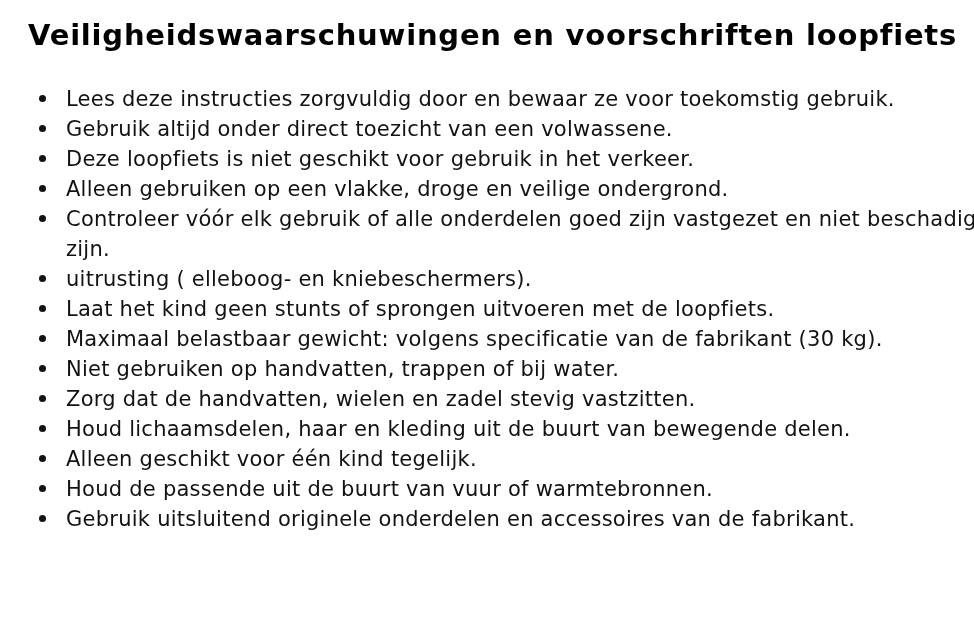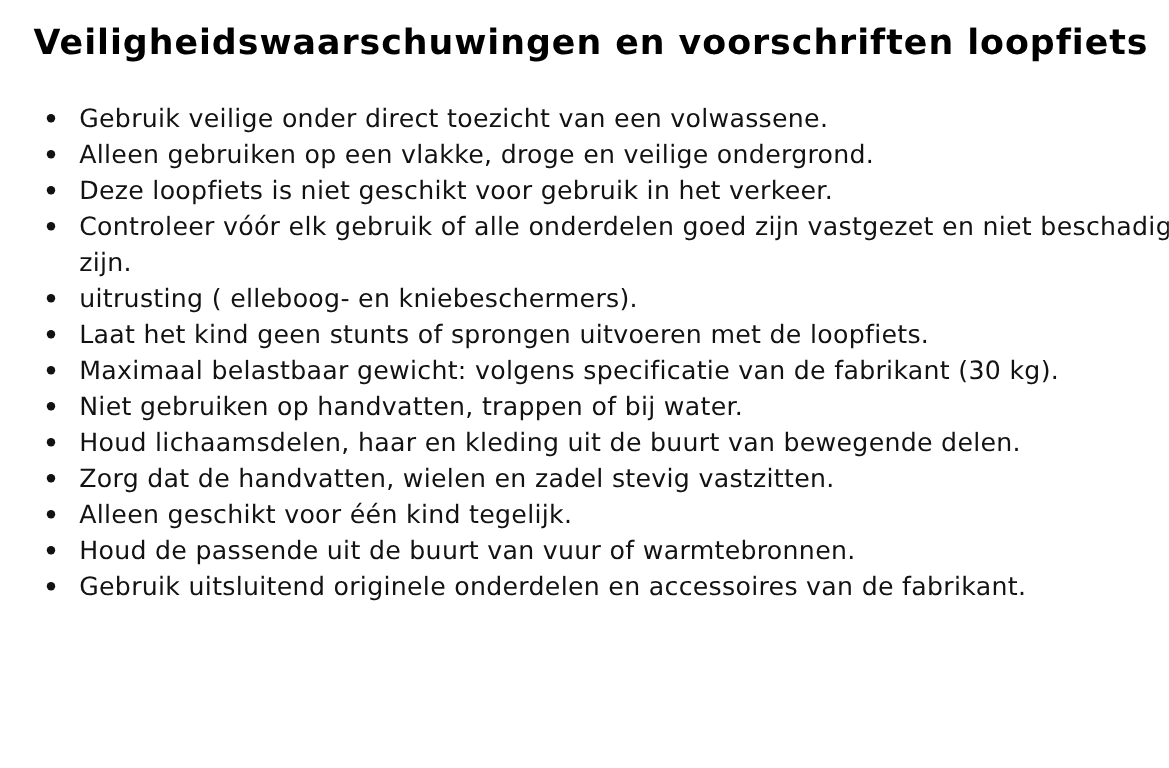--- a/index.html
+++ b/index.html
@@ -70,31 +70,34 @@
 </style>
 </head>
 <body>
 
 <div class="page">
 
   <h1 class="doc-title">Veiligheidswaarschuwingen en voorschriften loopfiets</h1>
 
   <ul class="safety-list">
 
+    <li>
+      <span class="line">Lees deze instructies zorgvuldig door en bewaar ze voor toekomstig gebruik.</span>
+    </li>
 
     <li>
-      <span class="line">Gebruik veilige onder direct toezicht van een volwassene.</span>
+      <span class="line">Gebruik altijd onder direct toezicht van een volwassene.</span>
+    </li>
+
+    <li>
+      <span class="line">Deze loopfiets is niet geschikt voor gebruik in het verkeer.</span>
     </li>
 
     <li>
       <span class="line">Alleen gebruiken op een vlakke, droge en veilige ondergrond.</span>
-    </li>
-
-    <li>
-      <span class="line">Deze loopfiets is niet geschikt voor gebruik in het verkeer.</span>
     </li>
 
     <li>
       <span class="line">Controleer vóór elk gebruik of alle onderdelen goed zijn vastgezet en niet beschadigd</span>
       <span class="line">zijn.</span>
     </li>
 
     <li>
       <span class="line">
         <span class="seg">uitrusting (</span>
@@ -109,25 +112,25 @@
 
     <li>
       <span class="line">Maximaal belastbaar gewicht: volgens specificatie van de fabrikant (30 kg).</span>
     </li>
 
     <li>
       <span class="line">Niet gebruiken op handvatten, trappen of bij water.</span>
     </li>
 
     <li>
-      <span class="line">Houd lichaamsdelen, haar en kleding uit de buurt van bewegende delen.</span>
+      <span class="line">Zorg dat de handvatten, wielen en zadel stevig vastzitten.</span>
     </li>
 
     <li>
-      <span class="line">Zorg dat de handvatten, wielen en zadel stevig vastzitten.</span>
+      <span class="line">Houd lichaamsdelen, haar en kleding uit de buurt van bewegende delen.</span>
     </li>
 
     <li>
       <span class="line">Alleen geschikt voor één kind tegelijk.</span>
     </li>
 
     <li>
       <span class="line">Houd de passende uit de buurt van vuur of warmtebronnen.</span>
     </li>
 

